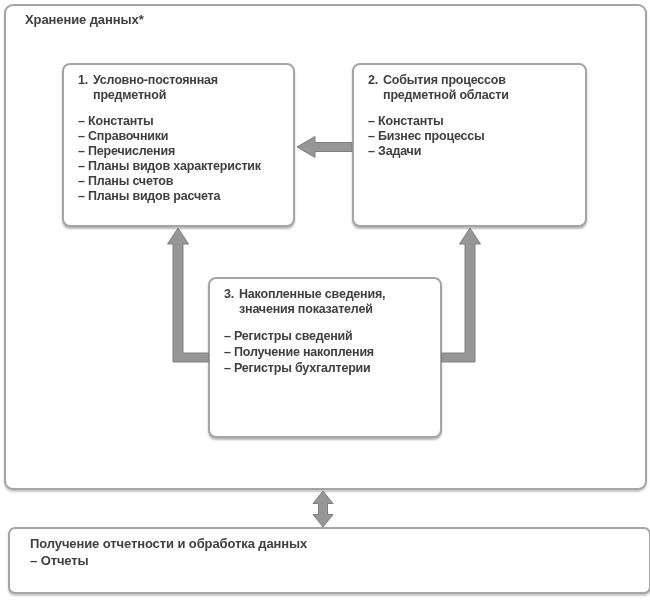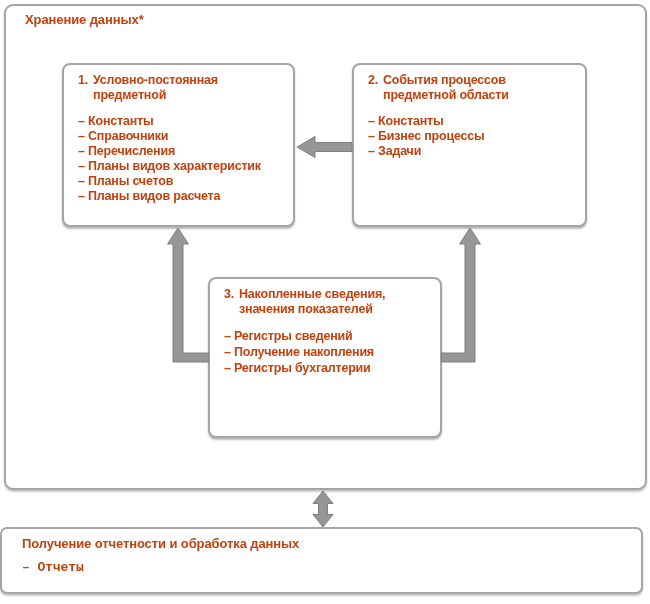--- a/index.html
+++ b/index.html
@@ -1,18 +1,18 @@
 <!DOCTYPE html>
 <html><head>
 <meta charset="utf-8">
 <style>
   html,body{margin:0;padding:0;background:#ffffff;}
   .canvas{
     position:relative;width:650px;height:604px;background:#ffffff;
-    font-family:"Liberation Sans",sans-serif;font-weight:700;color:#c2410c;
+    font-family:"Liberation Sans",sans-serif;font-weight:700;color:#404040;
     overflow:hidden;
   }
   .outer{
     position:absolute;left:4px;top:4px;width:643px;height:486px;
     box-sizing:border-box;border:2px solid #a5a5a5;border-radius:9px;
     background:#ffffff;box-shadow:0 2px 2px rgba(0,0,0,.22);
   }
   .outer-title{position:absolute;left:19px;top:6px;font-size:13px;letter-spacing:-0.1px;}
   .node{
     position:absolute;box-sizing:border-box;background:#ffffff;
@@ -22,26 +22,26 @@
   }
   .box1{left:62px;top:63px;width:233px;height:164px;}
   .box2{left:352px;top:63px;width:235px;height:164px;}
   .box3{left:208px;top:277px;width:234px;height:161px;}
   .hdr{display:flex;}
   .hdr .num{margin-right:5px;flex:none;}
   .items{margin-top:11px;}
   .item{white-space:nowrap;}
   .box3 .item{line-height:16px;}
   .bottom{
-    position:absolute;left:0;top:527px;width:643px;height:67px;
+    position:absolute;left:8px;top:527px;width:643px;height:67px;
     box-sizing:border-box;border:2px solid #a5a5a5;border-radius:7px;
     background:#ffffff;box-shadow:0 2px 2px rgba(0,0,0,.22);
     padding:7px 20px 0 20px;font-size:13px;letter-spacing:-0.1px;
   }
-  .bottom .items{margin-top:9px;font-family:Liberation Mono, monospace;}
+  .bottom .items{margin-top:2px;}
   .bottom .item{line-height:16px;}
   svg.overlay{position:absolute;left:0;top:0;z-index:10;pointer-events:none;}
 </style>
 </head>
 <body>
 
 <div class="canvas">
 
   <div class="outer">
     <div class="outer-title">Хранение данных*</div>

